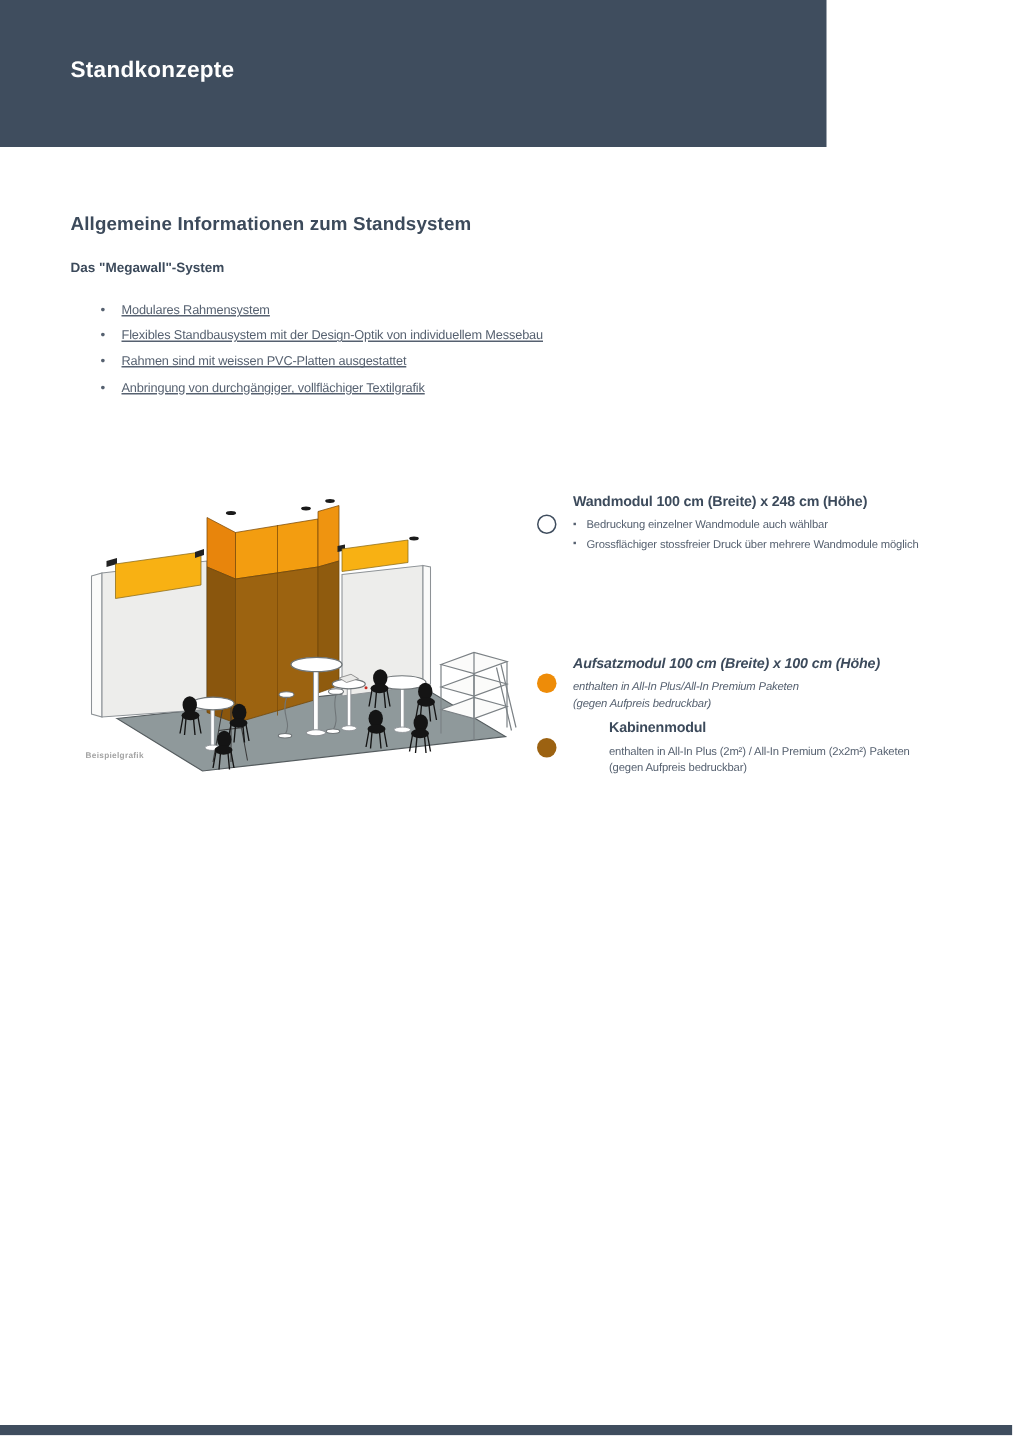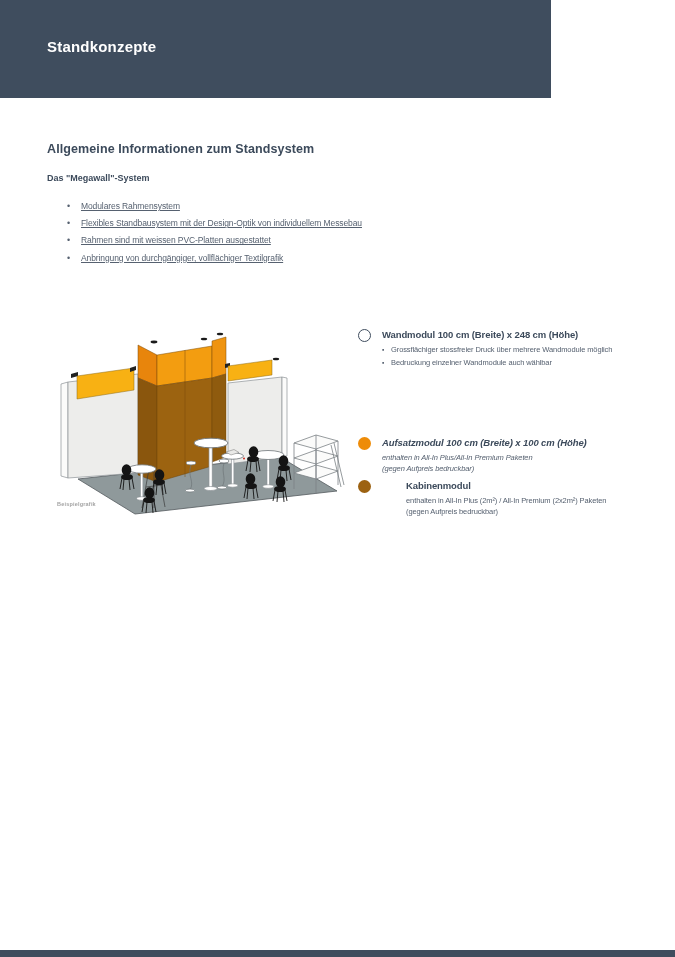--- a/index.html
+++ b/index.html
@@ -45,21 +45,21 @@
   
   .figure {
     position:absolute; left:54px; top:327px; width:292px; height:192px;
   }
   .figure-caption {
     position:absolute; left:57px; top:501px;
     font-size:5.5px; font-weight:bold; color:#a3a3a3; letter-spacing:0.2px;
   }
   
   .legend-item {
-    position:absolute; left:358px; width:305px; display:flex; align-items:flex-start;
+    position:absolute; left:358px; width:305px; display:flex; align-items:center;
   }
   .li-1 { top:329px; } .li-2 { top:387px; } .li-3 { top:437px;font-style:italic; } .li-4 { top:480px;gap:24px; }
   .marker {
     flex:0 0 auto; width:13px; height:13px; border-radius:50%; margin-top:0px;
   }
   .marker.outline { width:11px; height:11px; background:#ffffff; border:1.6px solid #3f4d5e; }
   .m-yellow { background:#f8b013; }
   .m-orange { background:#ee8c08; }
   .m-brown  { background:#9c6211; }
   .legend-body { margin-left:11px; }
@@ -191,22 +191,22 @@
       <line x1="262" y1="122" x2="262" y2="167"></line>
       <path d="M280,116 L290,158 M277,118 L287,160" fill="none"></path>
     </g>
   </svg>
   <div class="figure-caption">Beispielgrafik</div>
 
   <div class="legend-item li-1">
     <span class="marker outline"></span>
     <div class="legend-body">
       <div class="legend-title">Wandmodul 100 cm (Breite) x 248 cm (Höhe)</div>
+      <div class="legend-detail sq">Bedruckung einzelner Wandmodule auch wählbar</div>
       <div class="legend-detail sq">Grossflächiger stossfreier Druck über mehrere Wandmodule möglich</div>
-      <div class="legend-detail sq">Bedruckung einzelner Wandmodule auch wählbar</div>
     </div>
   </div>
 
 
   <div class="legend-item li-3">
     <span class="marker m-orange"></span>
     <div class="legend-body">
       <div class="legend-title">Aufsatzmodul 100 cm (Breite) x 100 cm (Höhe)</div>
       <div class="legend-detail">enthalten in All-In Plus/All-In Premium Paketen</div>
       <div class="legend-detail">(gegen Aufpreis bedruckbar)</div>

